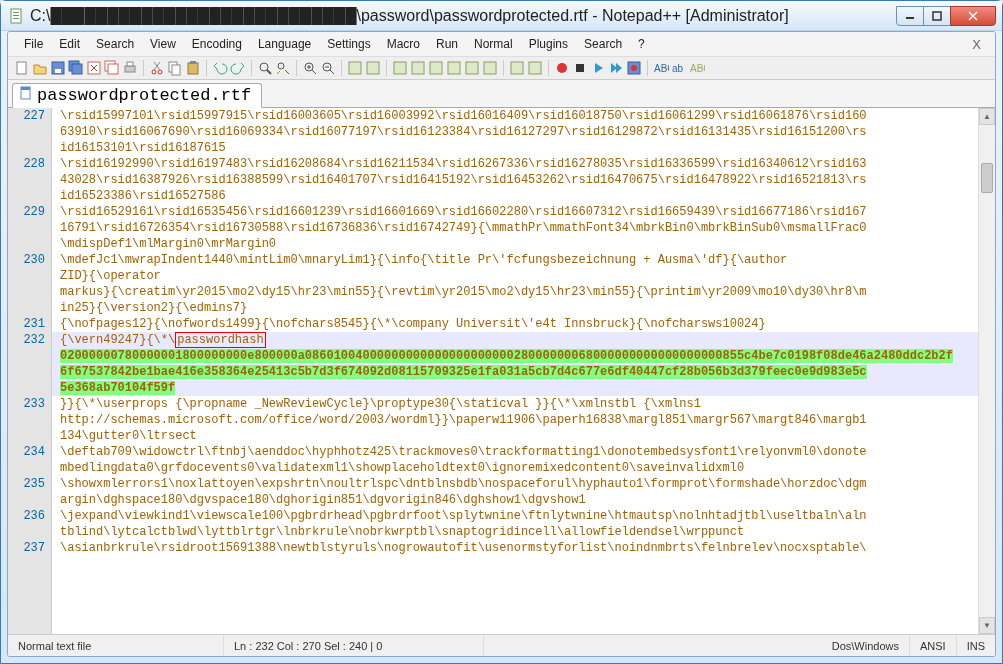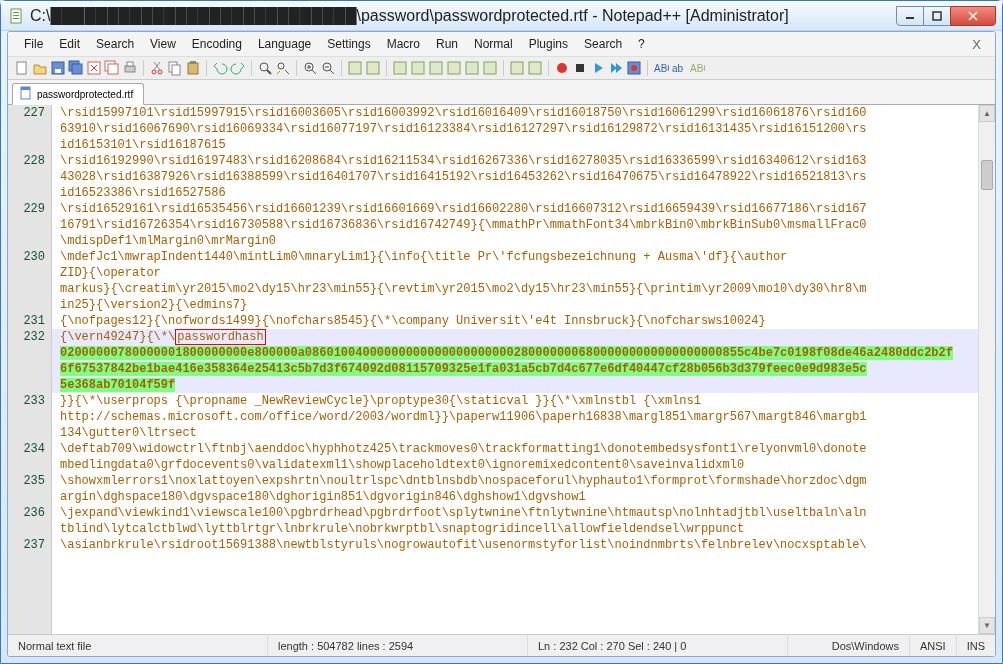--- a/index.html
+++ b/index.html
@@ -125,39 +125,40 @@
     padding: 3px 4px 0 4px;
     border-bottom: 1px solid #aaa;
   }
   .tab {
     display: flex;
     align-items: center;
     background: #fff;
     border: 1px solid #aaa;
     border-bottom: 1px solid #fff;
     padding: 2px 10px 2px 6px;
-    font-size: 10px;
+    font-size: 17px;
     margin-bottom: -1px;
     border-radius: 3px 3px 0 0;
     gap: 4px;
+    font-family: Liberation Mono, monospace;
   }
   
   .editor-wrap {
     flex: 1;
     display: flex;
     position: relative;
     overflow: hidden;
   }
   .gutter {
     width: 44px;
     background: #e4e4e4;
     border-right: 1px solid #ccc;
     font-family: "Courier New", monospace;
     font-size: 12px;
-    color: #14532d;
+    color: #0369a1;
     text-align: right;
     line-height: 16px;
   }
   .gutter div { padding-right: 6px; height: 16px; }
   .editor {
     flex: 1;
     font-family: "Courier New", monospace;
     font-size: 12px;
     line-height: 16px;
     white-space: pre;
@@ -209,21 +210,21 @@
     color: #333;
     height: 22px;
   }
   .status-bar .cell {
     padding: 0 10px;
     border-right: 1px solid #ddd;
     height: 100%;
     display: flex;
     align-items: center;
   }
-  .status-bar .cell:first-child { width: 260px; }
+  .status-bar .cell:first-child { width: 216px; }
   .status-bar .cell.big { width: 260px; }
   .status-bar .cell.pos { width: 260px; }
   .status-bar .push { margin-left: auto; }
   
   .file-icon svg { width: 14px; height: 14px; }
 </style>
 </head>
 <body>
 
 <div class="outer-border">
@@ -527,20 +528,19 @@
       <div class="editor" id="editor-body"><div class="line">\rsid15997101\rsid15997915\rsid16003605\rsid16003992\rsid16016409\rsid16018750\rsid16061299\rsid16061876\rsid160</div><div class="line">63910\rsid16067690\rsid16069334\rsid16077197\rsid16123384\rsid16127297\rsid16129872\rsid16131435\rsid16151200\rs</div><div class="line">id16153101\rsid16187615</div><div class="line">\rsid16192990\rsid16197483\rsid16208684\rsid16211534\rsid16267336\rsid16278035\rsid16336599\rsid16340612\rsid163</div><div class="line">43028\rsid16387926\rsid16388599\rsid16401707\rsid16415192\rsid16453262\rsid16470675\rsid16478922\rsid16521813\rs</div><div class="line">id16523386\rsid16527586</div><div class="line">\rsid16529161\rsid16535456\rsid16601239\rsid16601669\rsid16602280\rsid16607312\rsid16659439\rsid16677186\rsid167</div><div class="line">16791\rsid16726354\rsid16730588\rsid16736836\rsid16742749}{\mmathPr\mmathFont34\mbrkBin0\mbrkBinSub0\msmallFrac0</div><div class="line">\mdispDef1\mlMargin0\mrMargin0</div><div class="line">\mdefJc1\mwrapIndent1440\mintLim0\mnaryLim1}{\info{\title Pr\'fcfungsbezeichnung + Ausma\'df}{\author </div><div class="line">ZID}{\operator </div><div class="line">markus}{\creatim\yr2015\mo2\dy15\hr23\min55}{\revtim\yr2015\mo2\dy15\hr23\min55}{\printim\yr2009\mo10\dy30\hr8\m</div><div class="line">in25}{\version2}{\edmins7}</div><div class="line">{\nofpages12}{\nofwords1499}{\nofchars8545}{\*\company Universit\'e4t Innsbruck}{\nofcharsws10024}</div><div class="line sel-line">{\vern49247}{\*\<span class="red-box">passwordhash</span></div><div class="line sel-line"><span class="sel-green">02000000780000001800000000e800000a0860100400000000000000000000028000000068000000000000000000855c4be7c0198f08de46a2480ddc2b2f</span></div><div class="line sel-line"><span class="sel-green">6f67537842be1bae416e358364e25413c5b7d3f674092d08115709325e1fa031a5cb7d4c677e6df40447cf28b056b3d379feec0e9d983e5c</span></div><div class="line sel-line"><span class="sel-green">5e368ab70104f59f</span></div><div class="line">}}{\*\userprops {\propname _NewReviewCycle}\proptype30{\staticval }}{\*\xmlnstbl {\xmlns1 </div><div class="line">http://schemas.microsoft.com/office/word/2003/wordml}}\paperw11906\paperh16838\margl851\margr567\margt846\margb1</div><div class="line">134\gutter0\ltrsect</div><div class="line">\deftab709\widowctrl\ftnbj\aenddoc\hyphhotz425\trackmoves0\trackformatting1\donotembedsysfont1\relyonvml0\donote</div><div class="line">mbedlingdata0\grfdocevents0\validatexml1\showplaceholdtext0\ignoremixedcontent0\saveinvalidxml0</div><div class="line">\showxmlerrors1\noxlattoyen\expshrtn\noultrlspc\dntblnsbdb\nospaceforul\hyphauto1\formprot\formshade\horzdoc\dgm</div><div class="line">argin\dghspace180\dgvspace180\dghorigin851\dgvorigin846\dghshow1\dgvshow1</div><div class="line">\jexpand\viewkind1\viewscale100\pgbrdrhead\pgbrdrfoot\splytwnine\ftnlytwnine\htmautsp\nolnhtadjtbl\useltbaln\aln</div><div class="line">tblind\lytcalctblwd\lyttblrtgr\lnbrkrule\nobrkwrptbl\snaptogridincell\allowfieldendsel\wrppunct</div><div class="line">\asianbrkrule\rsidroot15691388\newtblstyruls\nogrowautofit\usenormstyforlist\noindnmbrts\felnbrelev\nocxsptable\</div></div>
       <div class="vscroll">
         <div class="up">▲</div>
         <div class="thumb"></div>
         <div class="down">▼</div>
       </div>
     </div>
 
     <div class="status-bar">
       <div class="cell">Normal text file</div>
-      <div class="cell big">length : 504782    lines : 2594</div>
       <div class="cell pos">Ln : 232    Col : 270    Sel : 240 | 0</div>
       <div class="cell push">Dos\Windows</div>
       <div class="cell">ANSI</div>
       <div class="cell" style="border-right:none">INS</div>
     </div>
   </div>
 </div>
 
 </body></html>

